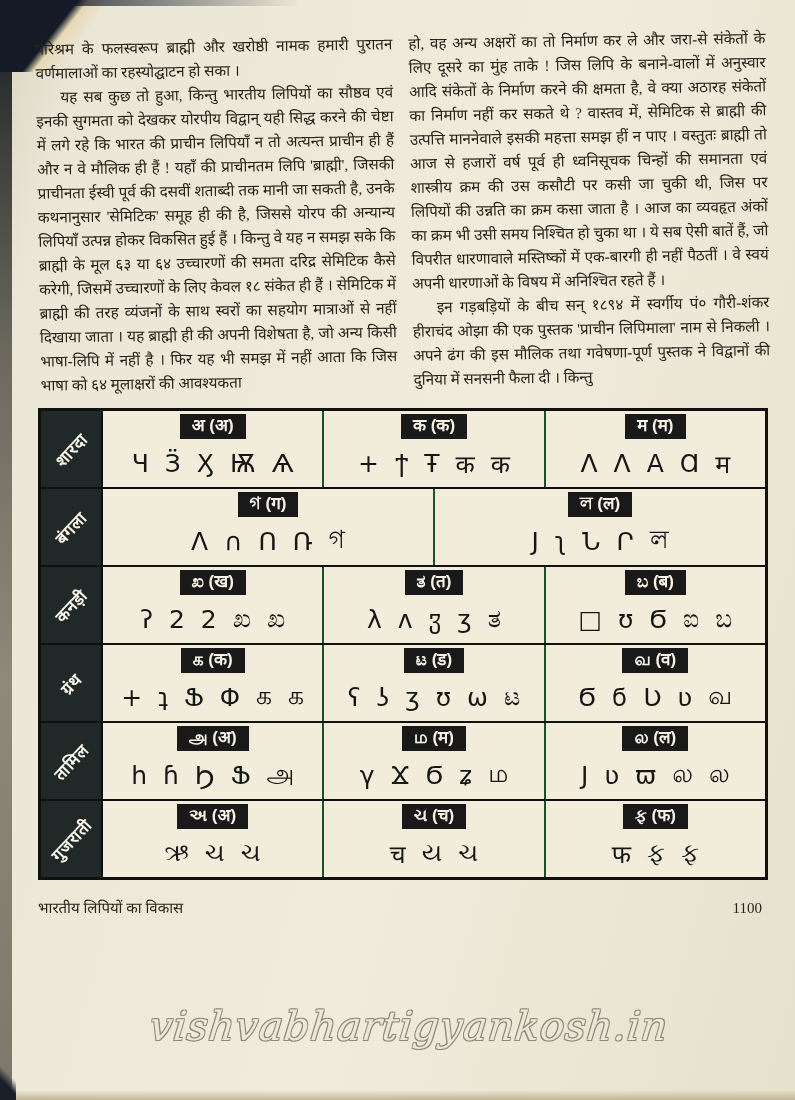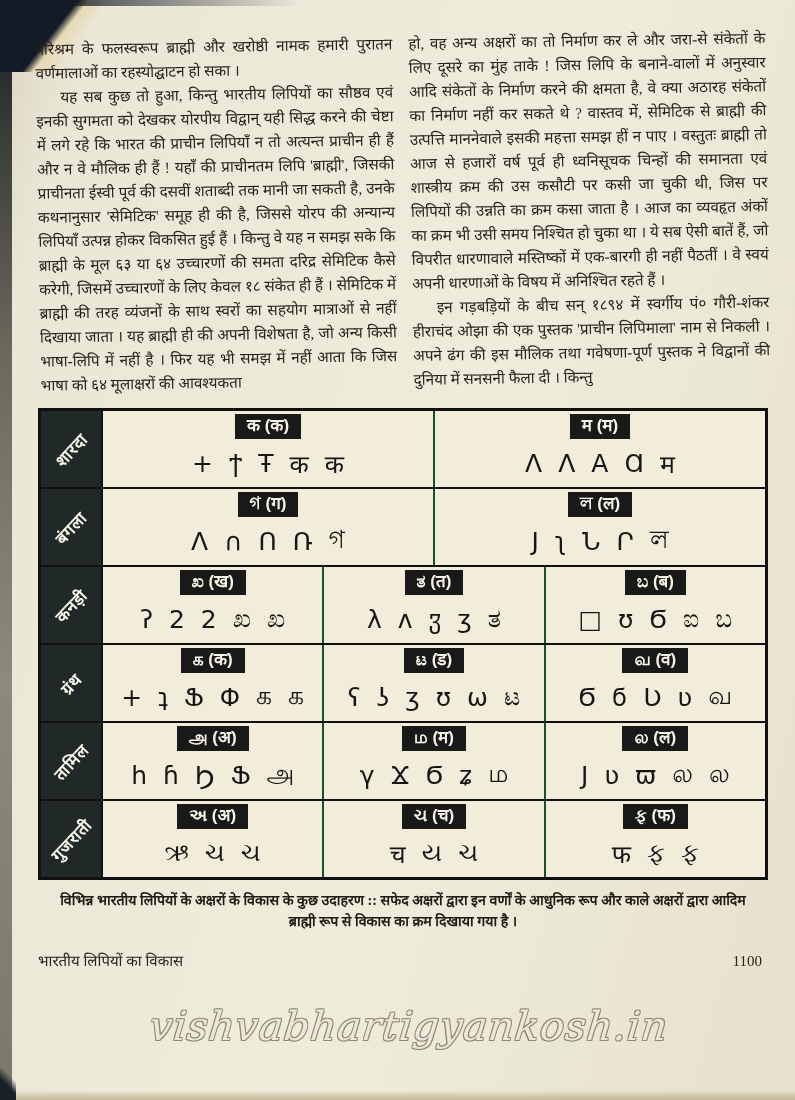--- a/index.html
+++ b/index.html
@@ -75,20 +75,30 @@
       </div>
     </div>
 
   <div class="table-wrap">
     <div>
         <div class="trow">
           <div class="tlabel">
             <span>शारदा</span>
           </div>
           <div class="tcell">
+            <div class="headbox">अ (अ)</div>
+            <div class="evo">
+              <span>Ч</span>
+              <span>Ӟ</span>
+              <span>Ӽ</span>
+              <span>Ѭ</span>
+              <span>Ѧ</span>
+            </div>
+          </div>
+          <div class="tcell">
             <div class="headbox">क (क)</div>
             <div class="evo">
               <span>+</span>
               <span>ϯ</span>
               <span>Ŧ</span>
               <span>क</span>
               <span>क</span>
             </div>
           </div>
           <div class="tcell">
@@ -259,21 +269,20 @@
             <div class="evo">
               <span>फ</span>
               <span>ફ</span>
               <span>ફ</span>
             </div>
           </div>
         </div>
       </div>
   </div>
 
-  <div class="caption">विभिन्न भारतीय लिपियों के अक्षरों के विकास के कुछ उदाहरण :: सफेद अक्षरों द्वारा इन वर्णों के आधुनिक रूप और काले अक्षरों द्वारा आदिम ब्राह्मी रूप से विकास का क्रम दिखाया गया है ।</div>
 
   <div class="footer">
     <span>भारतीय लिपियों का विकास</span>
     <span>1100</span>
   </div>
 
 </div>
 
 <div class="watermark">vishvabhartigyankosh.in</div>
 

